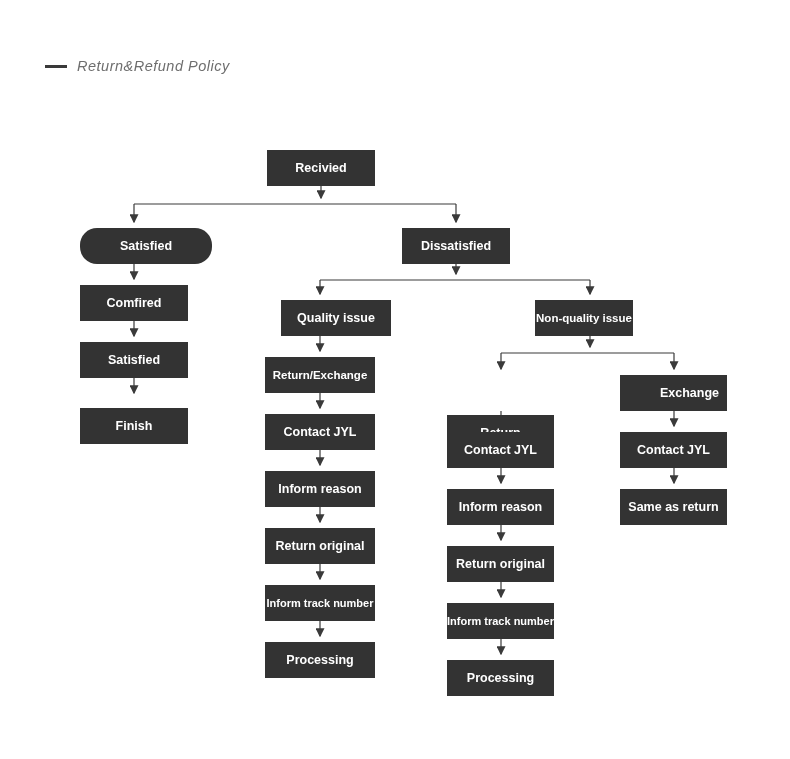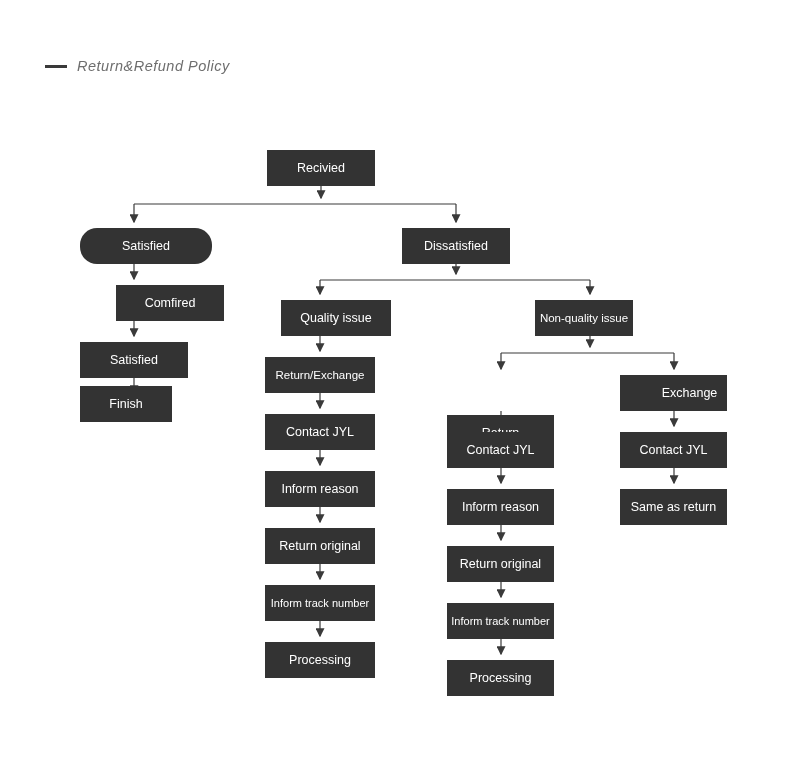--- a/index.html
+++ b/index.html
@@ -27,20 +27,21 @@
   svg.wires line{stroke:var(--line);stroke-width:1.2;}
   .node{
     position:absolute;
     background:var(--box-bg);
     color:var(--box-text);
     display:flex;align-items:center;justify-content:center;
     font-size:12.5px;
     text-align:center;
     white-space:nowrap;
     overflow:hidden;
+    font-weight:bold;
   }
   .node.tight{font-size:11px;}
   .node.semi{font-size:11.5px;}
 </style>
 </head>
 <body>
 
 <div class="canvas">
 
   <div class="hdr">
@@ -87,23 +88,23 @@
     <line x1="501" y1="582" x2="501" y2="597" marker-end="url(#arw)"></line>
     <line x1="501" y1="639" x2="501" y2="654" marker-end="url(#arw)"></line>
 
     <line x1="674" y1="411" x2="674" y2="426" marker-end="url(#arw)"></line>
     <line x1="674" y1="468" x2="674" y2="483" marker-end="url(#arw)"></line>
   </svg>
 
   <div class="node" style="left:267px;top:150px;width:108px;height:36px;">Recivied</div>
 
   <div class="node" style="left:80px;top:228px;width:132px;height:36px;border-radius:17px;">Satisfied</div>
-  <div class="node" style="left:80px;top:285px;width:108px;height:36px;margin-left:36px;">Comfired</div>
+  <div class="node" style="left:80px;top:285px;width:108px;height:36px;">Comfired</div>
   <div class="node" style="left:80px;top:342px;width:108px;height:36px;">Satisfied</div>
-  <div class="node" style="left:80px;top:386px;width:92px;height:36px;">Finish</div>
+  <div class="node" style="left:80px;top:408px;width:108px;height:36px;">Finish</div>
 
   <div class="node" style="left:402px;top:228px;width:108px;height:36px;">Dissatisfied</div>
 
   <div class="node" style="left:281px;top:300px;width:110px;height:36px;text-align:right;">Quality issue</div>
   <div class="node semi" style="left:265px;top:357px;width:110px;height:36px;">Return/Exchange</div>
   <div class="node" style="left:265px;top:414px;width:110px;height:36px;">Contact JYL</div>
   <div class="node" style="left:265px;top:471px;width:110px;height:36px;">Inform reason</div>
   <div class="node" style="left:265px;top:528px;width:110px;height:36px;">Return original</div>
   <div class="node tight" style="left:265px;top:585px;width:110px;height:36px;">Inform track number</div>
   <div class="node" style="left:265px;top:642px;width:110px;height:36px;">Processing</div>

